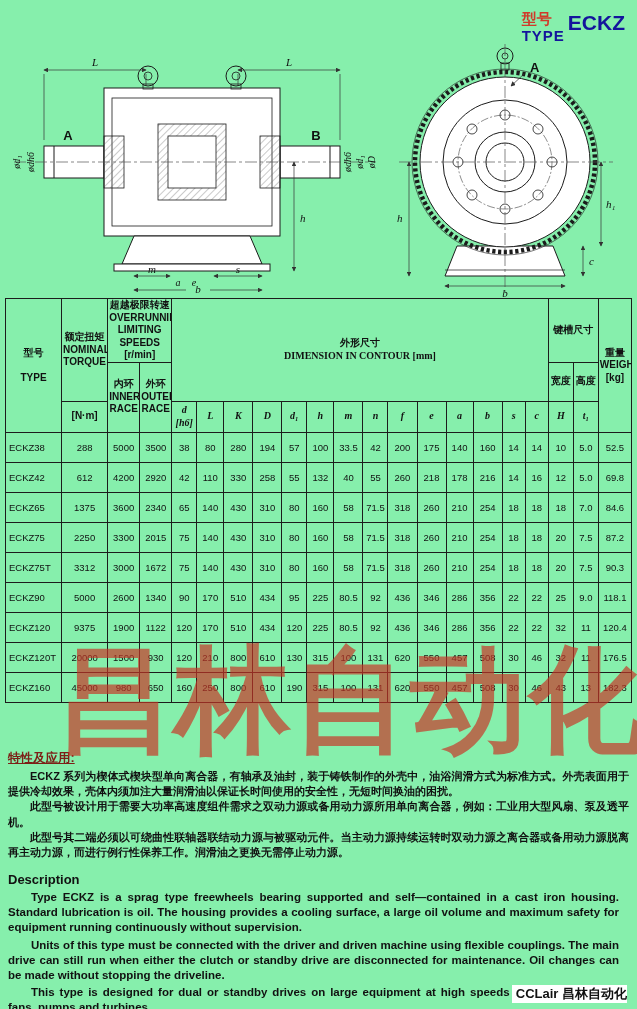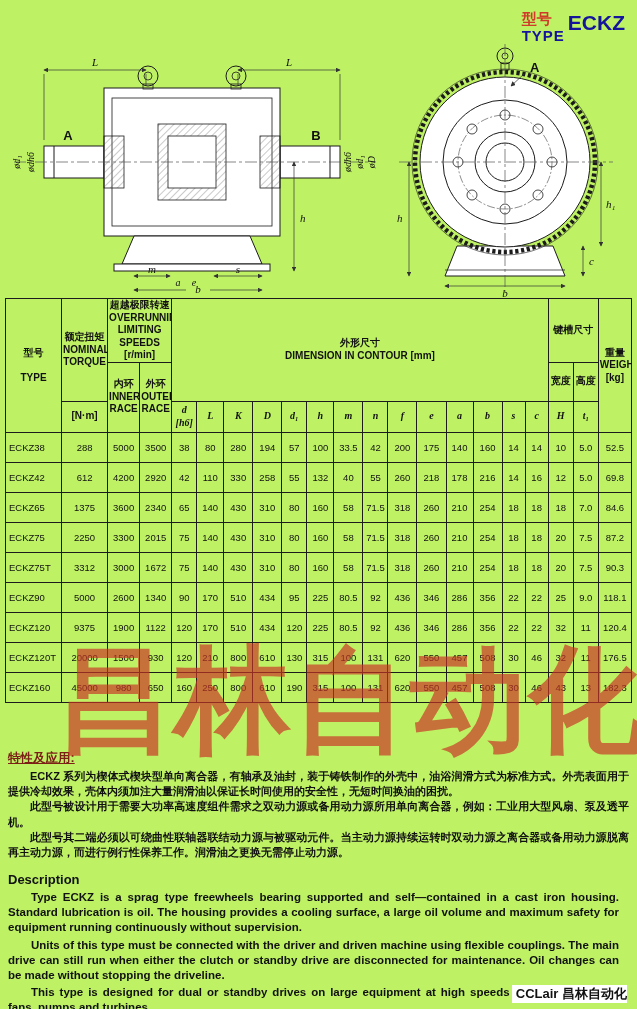--- a/index.html
+++ b/index.html
@@ -1,18 +1,18 @@
 <!DOCTYPE html>
 <html><head>
 <meta charset="utf-8">
 <style>
   html,body { margin:0; padding:0; background:#e8e8e8; }
   .page {
     position:relative; width:637px; height:1009px; margin:0 auto;
-    background:#bef264; overflow:hidden;
+    background:#86efac; overflow:hidden;
     font-family:"Liberation Sans", sans-serif; color:#111;
   }
 
   
   .brand-top { position:absolute; top:10px; right:12px; display:flex; align-items:flex-start; gap:3px; z-index:4; }
   .bt-left { display:flex; flex-direction:column; line-height:1.15; }
   .model-label { color:#d03a2a; font-size:15px; font-weight:700; }
   .type-label  { color:#14149c; font-size:15px; font-weight:800; letter-spacing:1px; }
   .model-value { color:#14149c; font-size:21px; font-weight:800; margin-top:1px; }
 
@@ -40,21 +40,21 @@
   
   .spec { position:absolute; top:298px; left:5px; width:627px; z-index:1;
           border-collapse:collapse; table-layout:fixed; }
   .spec th, .spec td { border:1px solid #1c1c1c; padding:0 1px; text-align:center; vertical-align:middle; overflow:hidden; }
   .spec th { font-size:10px; font-weight:700; line-height:1.25; }
   .spec thead tr:nth-child(1) th { height:48px; }
   .spec thead tr:nth-child(2) th { height:38px; }
   .spec thead tr:nth-child(3) th { height:30px; }
   .pre { white-space:pre-line; }
   .eng-small { font-size:7.5px; }
-  .dimtitle { font-size:10px; }
+  .dimtitle { font-size:10px;font-family:Liberation Serif, serif; }
   .dimhead { font:italic 700 9.5px "Liberation Serif", serif; }
   .spec td { font-size:9.5px; height:29px; }
   .spec td.type-cell { text-align:left; padding-left:3px; }
 
   
   .features { position:absolute; top:750px; left:8px; width:621px; z-index:2; }
   .features-title { color:#7c2017; font-size:12.5px; font-weight:800; text-decoration:underline; margin-bottom:2px; }
   .features p { margin:0; font-size:11px; font-weight:600; line-height:1.38; text-indent:2em; text-align:justify; }
 
   .description { position:absolute; top:872px; left:8px; width:621px; z-index:2; }

